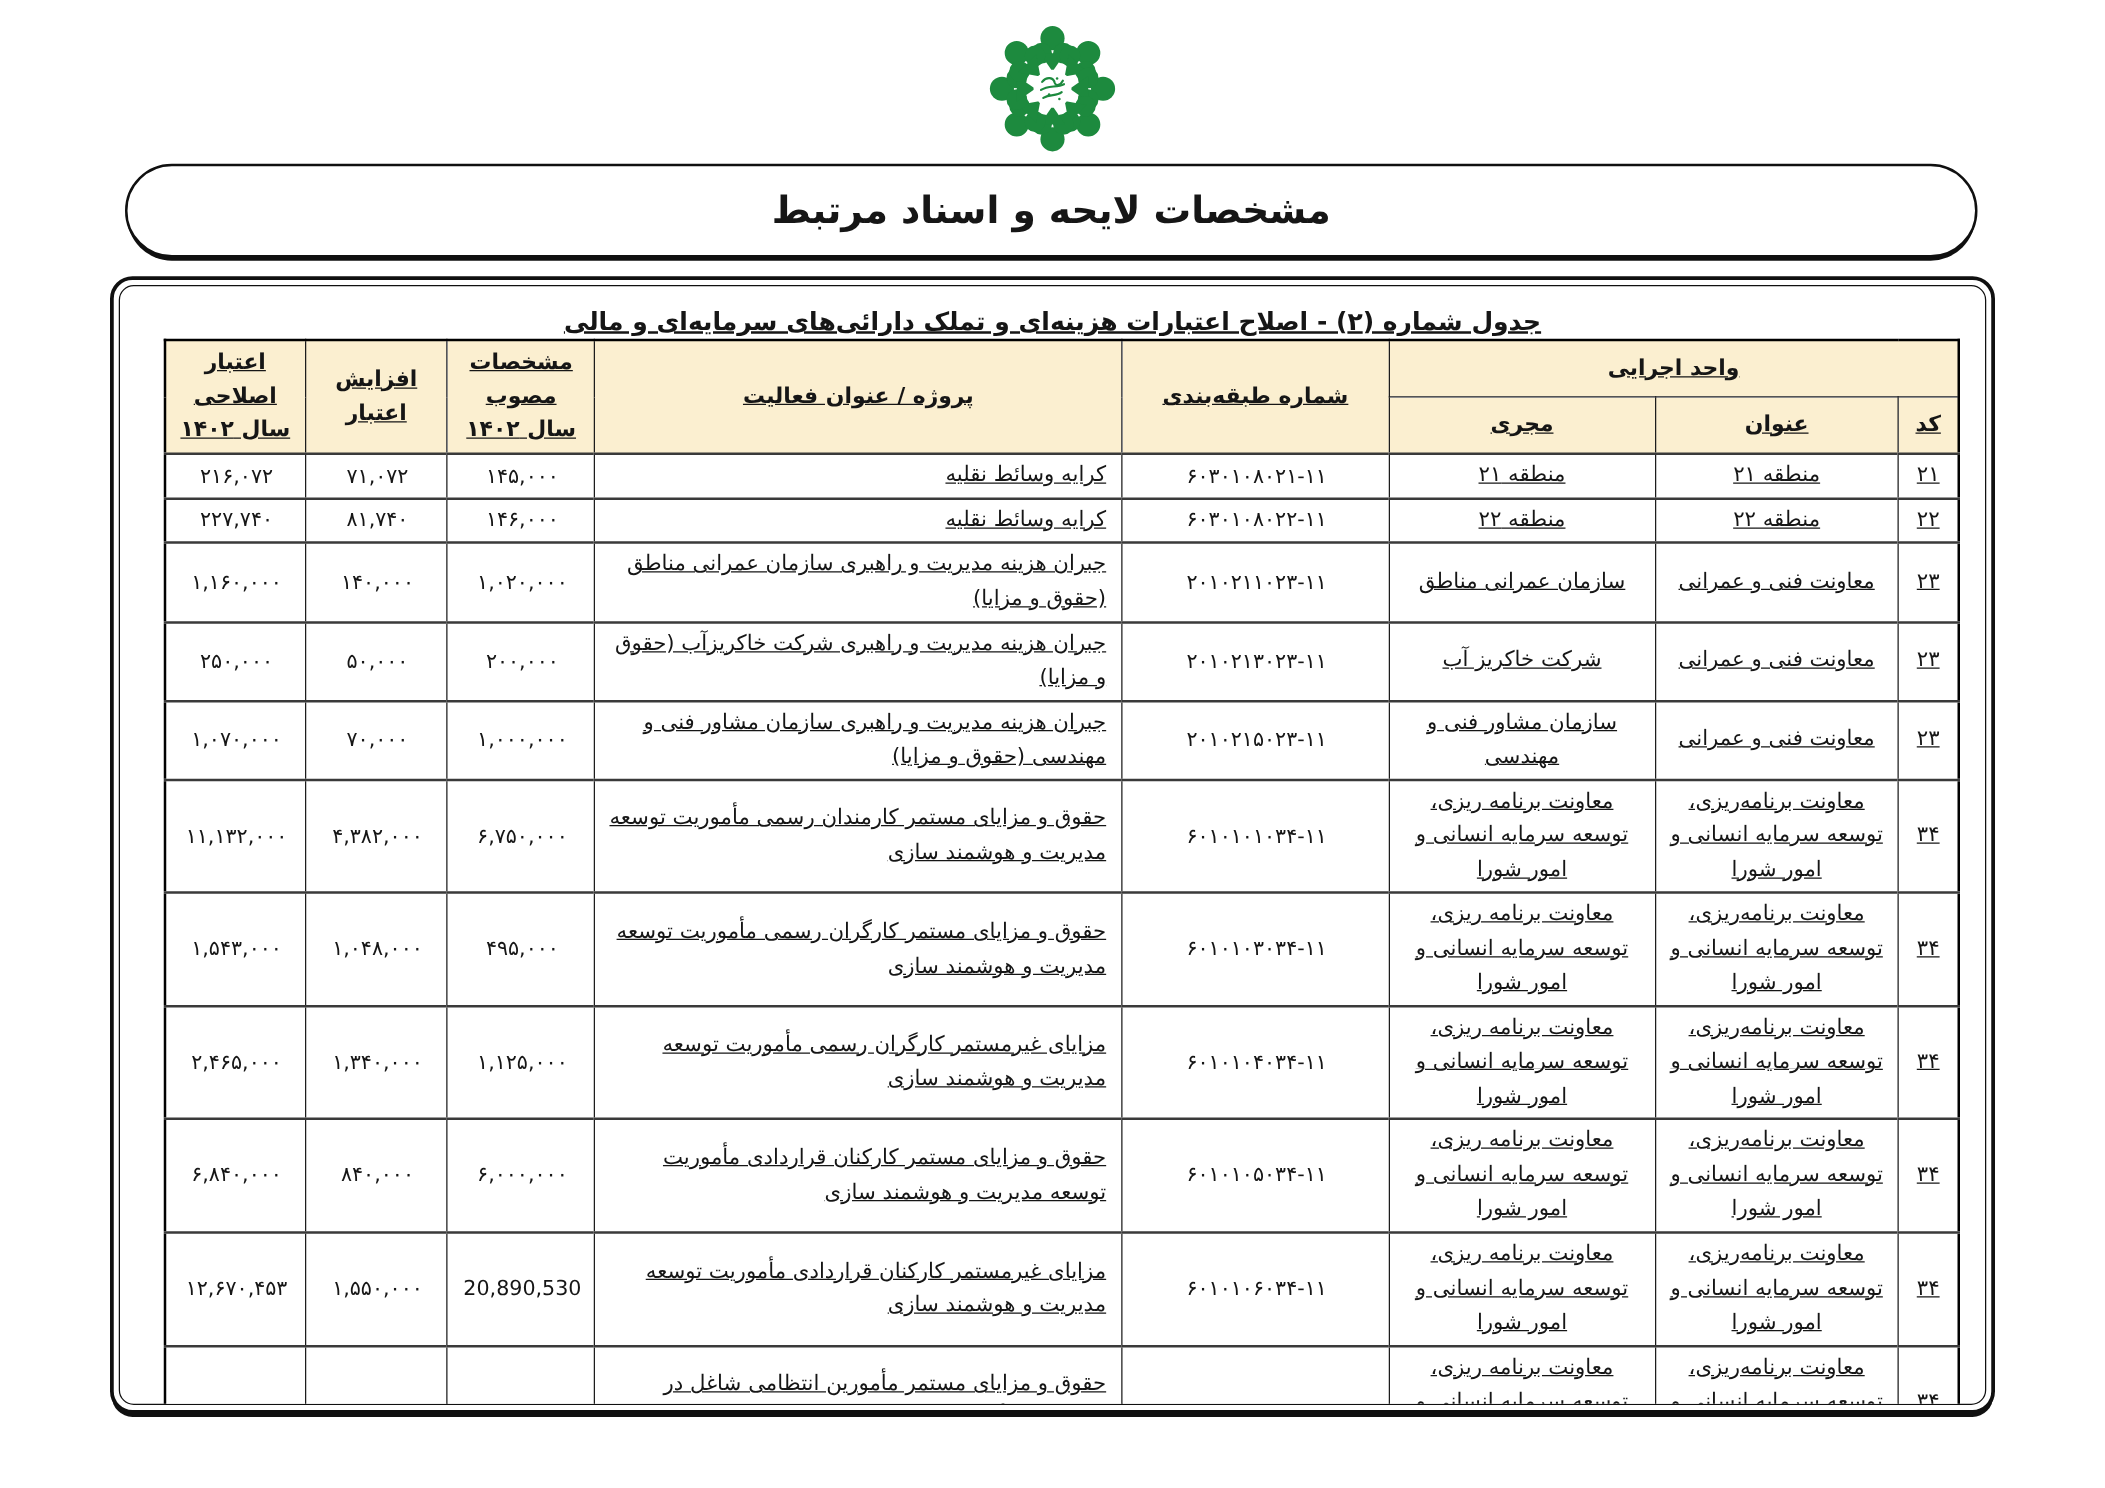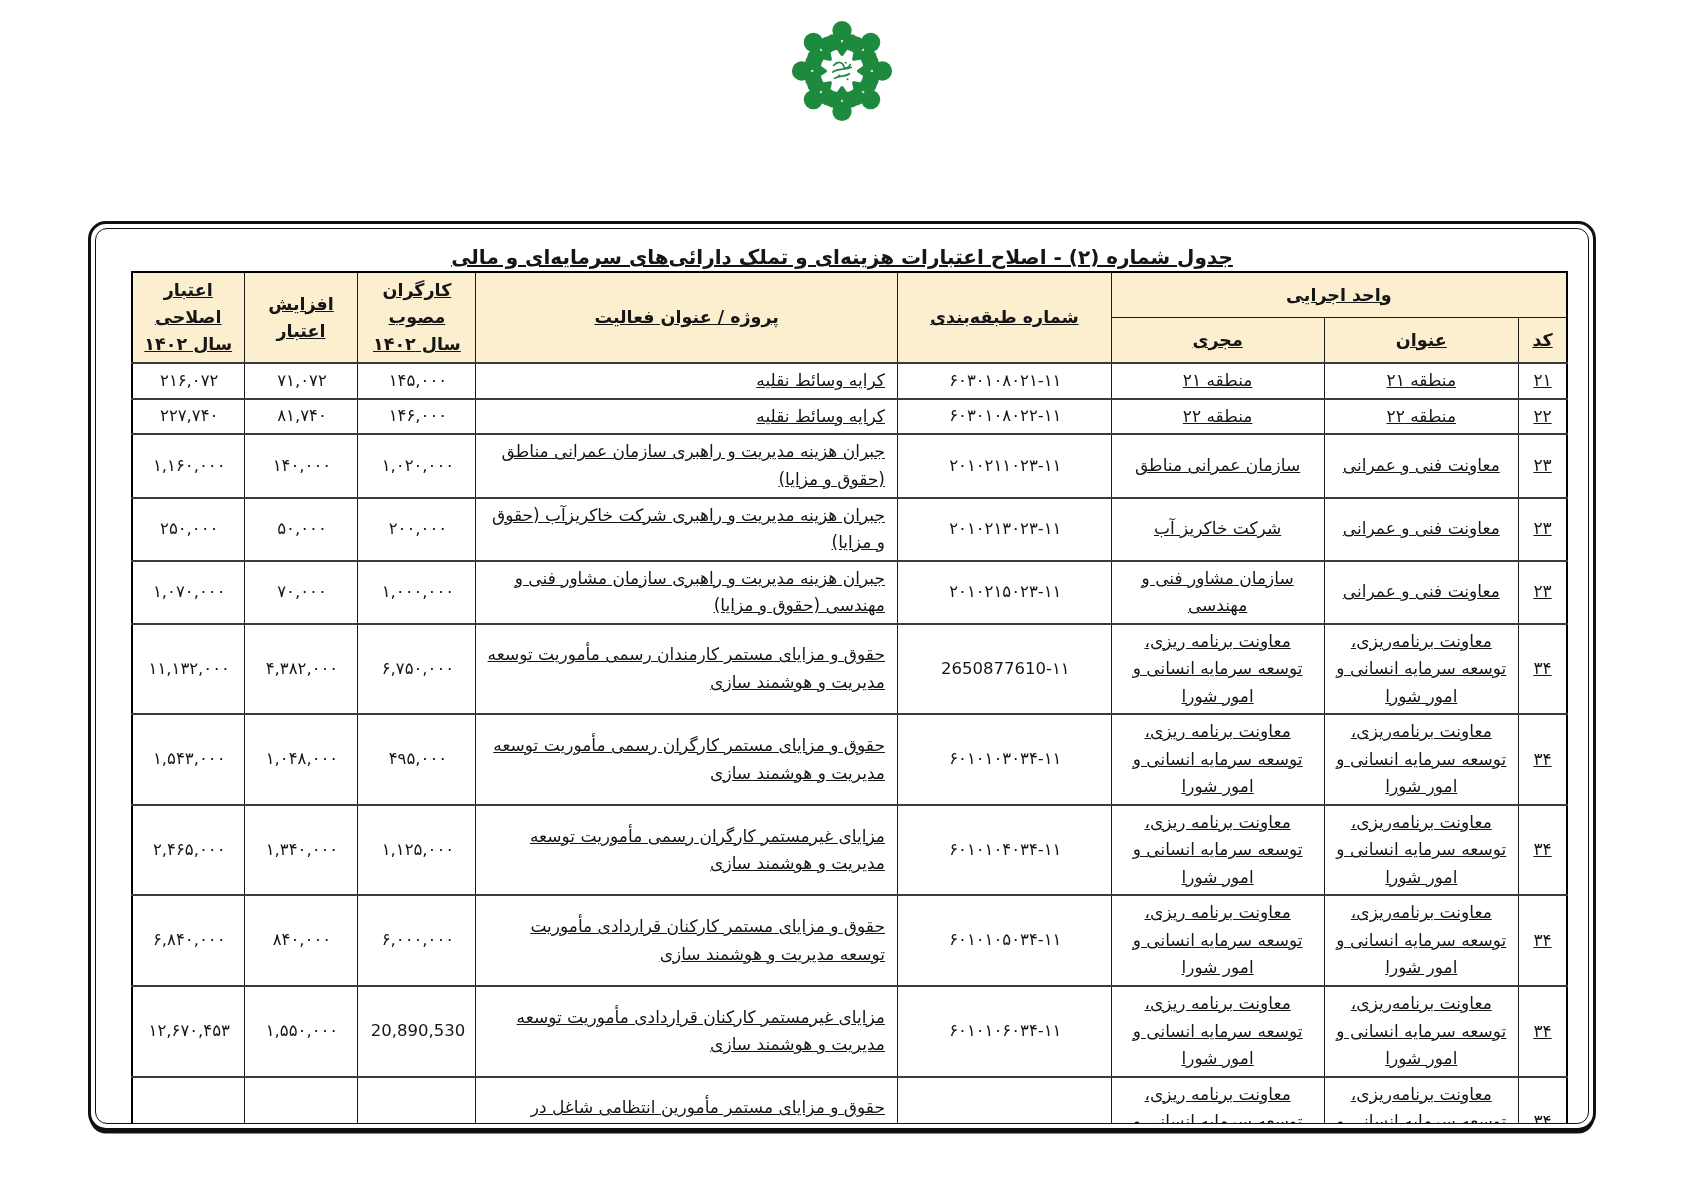--- a/index.html
+++ b/index.html
@@ -134,20 +134,23 @@
         <path d="M-8,8 C-2,4 3,7 8,3"></path>
       </g>
       <g fill="#1D8A3E" stroke="none">
         <circle cx="4" cy="-9" r="1.1"></circle>
           <circle cx="-3" cy="5" r="1.1"></circle>
           <circle cx="6" cy="9" r="1.1"></circle>
       </g>
     </svg>
   </div>
 
+  <div class="title-box">
+    <h1>مشخصات لایحه و اسناد مرتبط</h1>
+  </div>
 
   <div class="sheet-outer">
     <div class="sheet-inner">
 
       <div class="subtitle">جدول شماره (۲) - اصلاح اعتبارات هزینه‌ای و تملک دارائی‌های سرمایه‌ای و مالی</div>
 
       <table class="budget">
         <colgroup>
           <col class="w-code">
             <col class="w-title">
@@ -157,21 +160,21 @@
             <col class="w-approved">
             <col class="w-increase">
             <col class="w-amended">
         </colgroup>
         <thead>
           <tr>
             <th colspan="3">واحد اجرایی</th>
             <th rowspan="2">شماره طبقه‌بندی</th>
             <th rowspan="2">پروژه / عنوان فعالیت</th>
             <th rowspan="2">
-              <div>کارگران مصوب</div>
+              <div>مشخصات مصوب</div>
               <div>سال ۱۴۰۲</div>
             </th>
             <th rowspan="2">افزایش اعتبار</th>
             <th rowspan="2">
               <div>اعتبار اصلاحی</div>
               <div>سال ۱۴۰۲</div>
             </th>
           </tr>
           <tr>
             <th>کد</th>
@@ -232,21 +235,21 @@
     <td class="c-proj">جبران هزینه مدیریت و راهبری سازمان مشاور فنی و مهندسی (حقوق و مزایا)</td>
     <td class="c-num"><span class="num">۱,۰۰۰,۰۰۰</span></td>
     <td class="c-num"><span class="num">۷۰,۰۰۰</span></td>
     <td class="c-num"><span class="num">۱,۰۷۰,۰۰۰</span></td>
   </tr>
 
   <tr>
     <td class="c-code">۳۴</td>
     <td class="c-title">معاونت برنامه‌ریزی، توسعه سرمایه انسانی و امور شورا</td>
     <td class="c-exec">معاونت برنامه ریزی، توسعه سرمایه انسانی و امور شورا</td>
-    <td class="c-class"><span class="num">2650877610-۱۱</span></td>
+    <td class="c-class"><span class="num">۶۰۱۰۱۰۱۰۳۴-۱۱</span></td>
     <td class="c-proj">حقوق و مزایای مستمر کارمندان رسمی مأموریت توسعه مدیریت و هوشمند سازی</td>
     <td class="c-num"><span class="num">۶,۷۵۰,۰۰۰</span></td>
     <td class="c-num"><span class="num">۴,۳۸۲,۰۰۰</span></td>
     <td class="c-num"><span class="num">۱۱,۱۳۲,۰۰۰</span></td>
   </tr>
 
   <tr>
     <td class="c-code">۳۴</td>
     <td class="c-title">معاونت برنامه‌ریزی، توسعه سرمایه انسانی و امور شورا</td>
     <td class="c-exec">معاونت برنامه ریزی، توسعه سرمایه انسانی و امور شورا</td>

